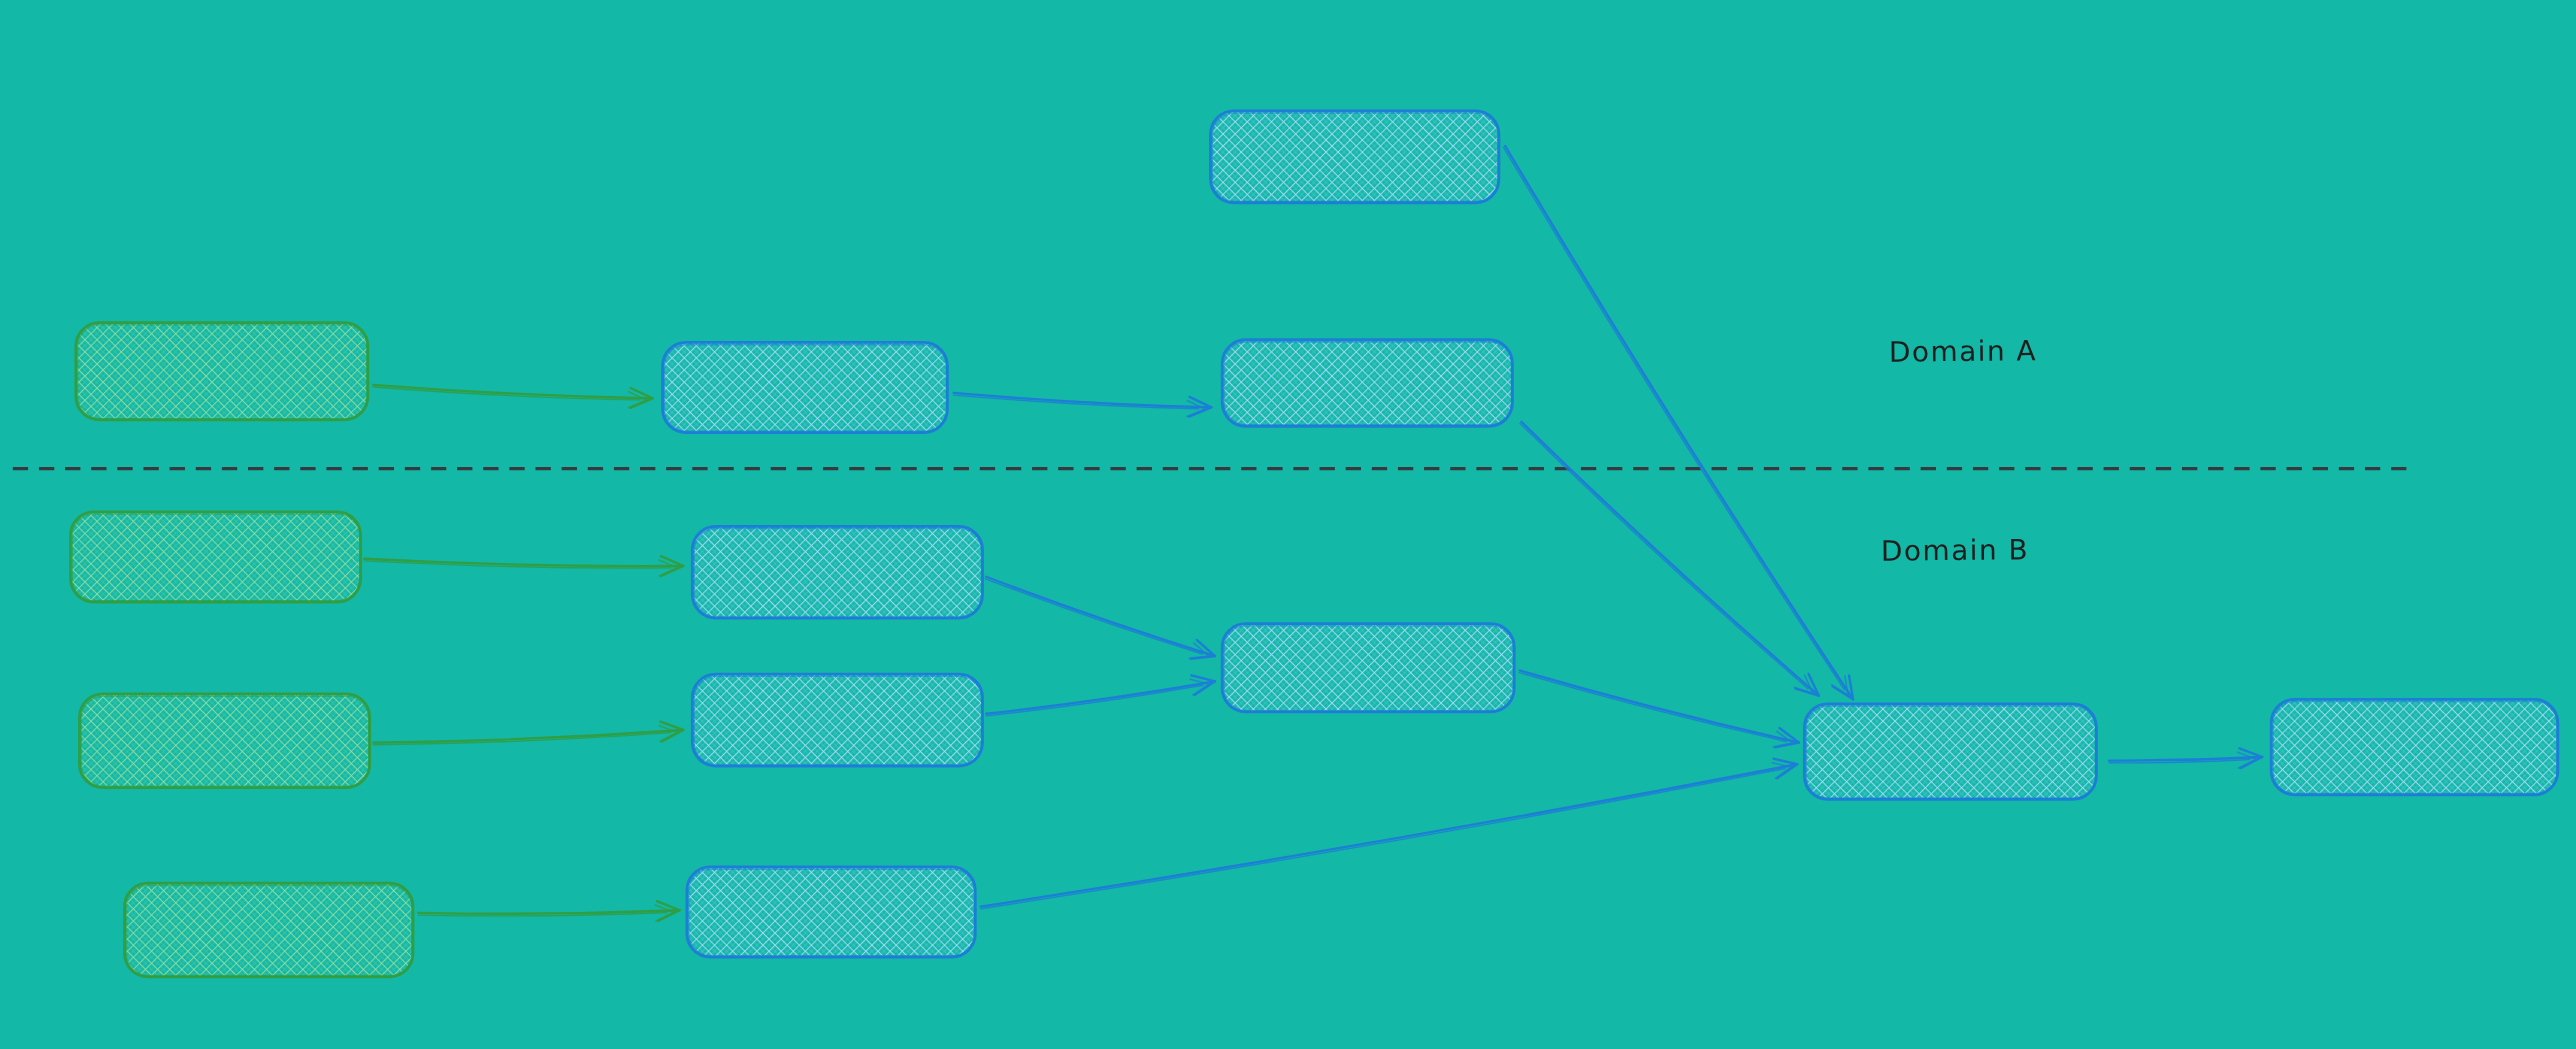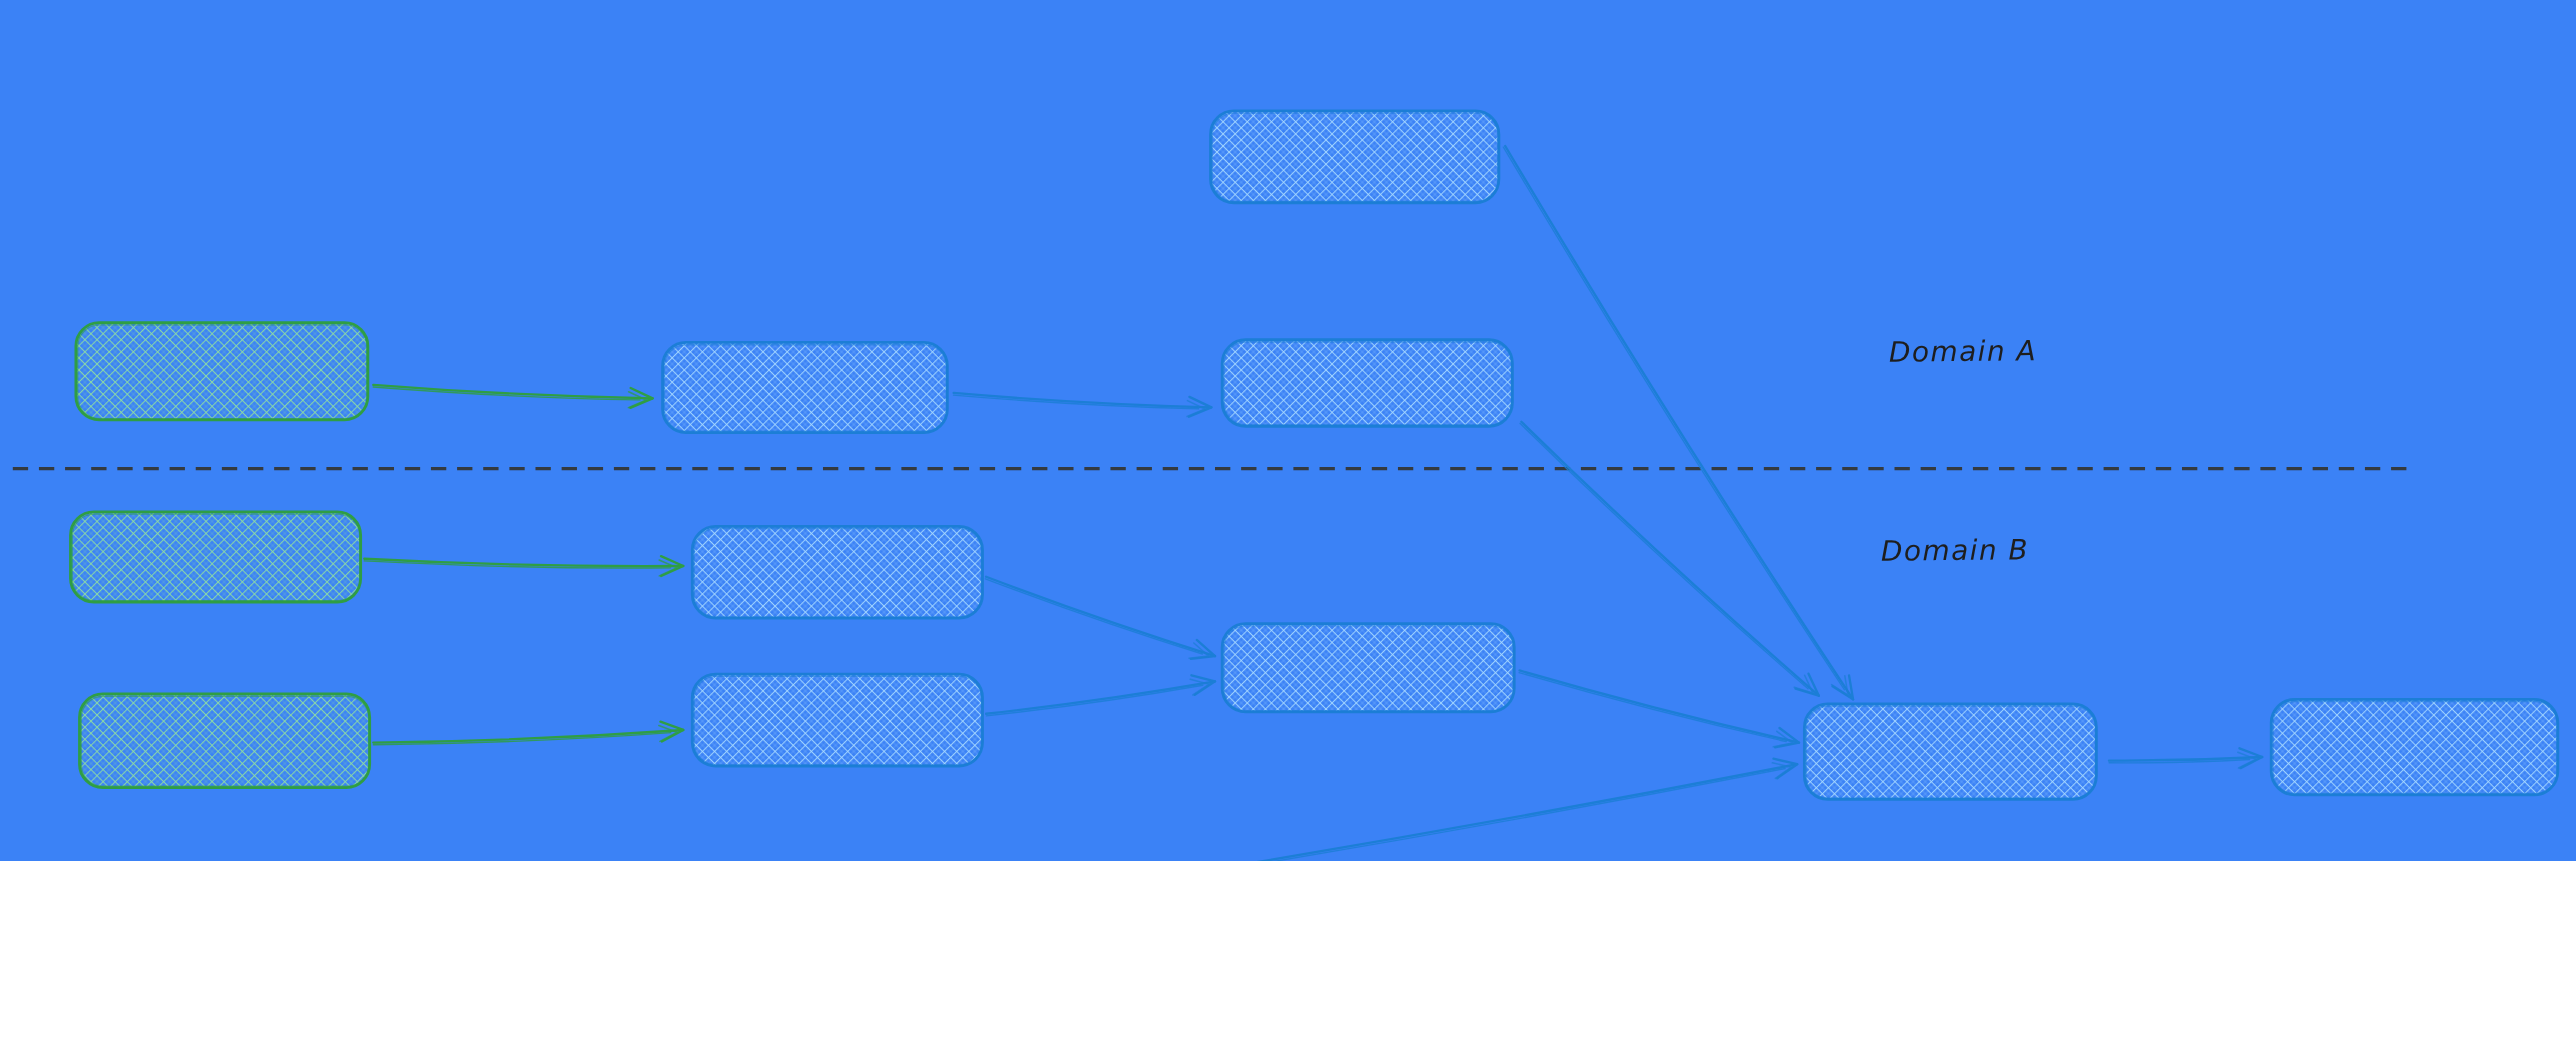--- a/index.html
+++ b/index.html
@@ -4,24 +4,23 @@
 <style>
   html, body {
     margin: 0;
     padding: 0;
     background: #ffffff;
     font-family: "DejaVu Sans", sans-serif;
   }
   .canvas {
     position: relative;
     width: 2576px;
-    height: 861px;
-    background: #3b82f6;
+    height: 1049px;
+    background: #14b8a6;
     overflow: hidden;
-    font-style: italic;
   }
   .diagram-svg {
     position: absolute;
     left: 0;
     top: 0;
     width: 2576px;
     height: 1049px;
     display: block;
   }
   .domain-label {

